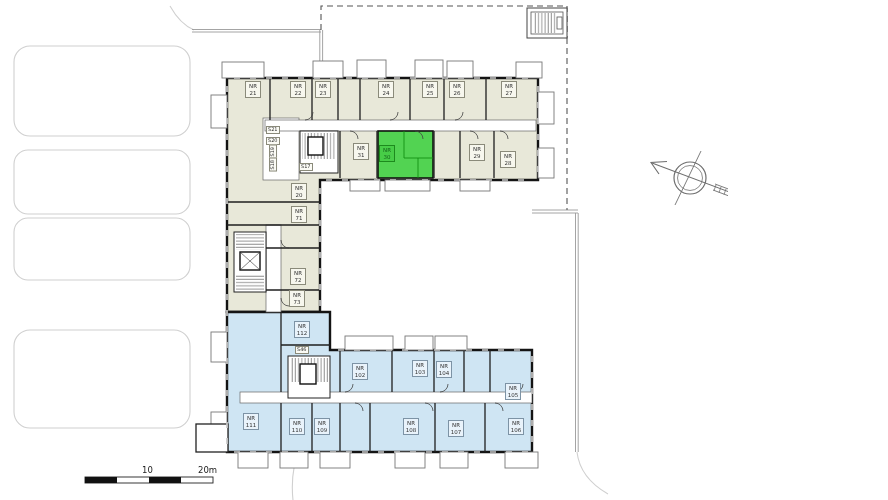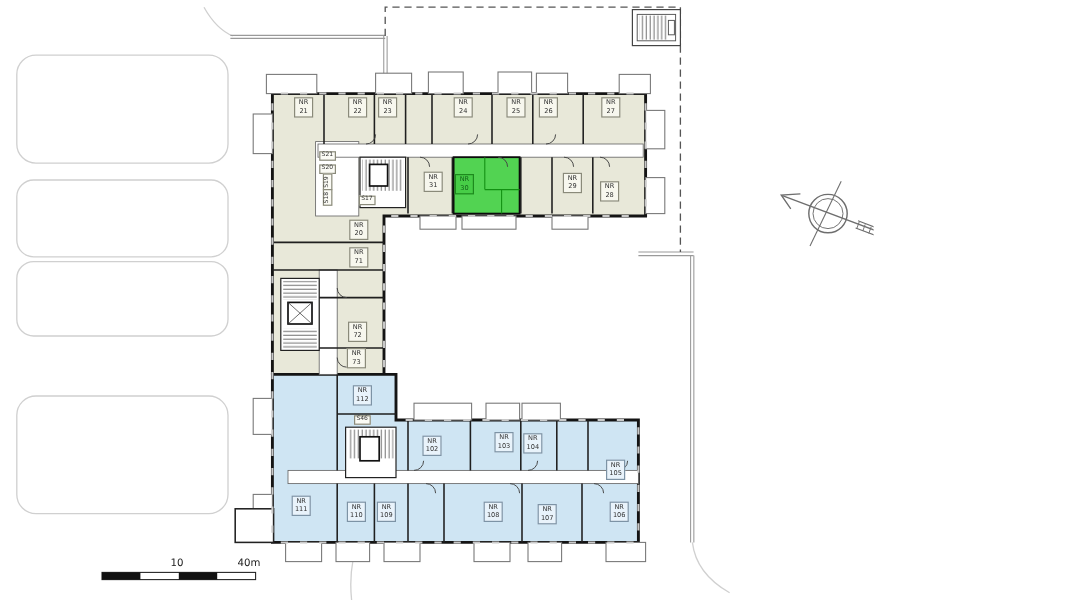--- a/index.html
+++ b/index.html
@@ -215,15 +215,15 @@
 <div class="rlabel blue" style="left:294px;top:321px">NR 112</div>
 
 <div class="slabel" style="left:266px;top:126px">S21</div>
 <div class="slabel" style="left:266px;top:137px">S20</div>
 <div class="slabel vert" style="left:266px;top:148px">S19</div>
 <div class="slabel vert" style="left:266px;top:161px">S18</div>
 <div class="slabel" style="left:299px;top:163px">S17</div>
 <div class="slabel" style="left:295px;top:346px">S46</div>
 
 <div class="scale-num" style="left:142px;top:465px">10</div>
-<div class="scale-num" style="left:198px;top:465px">40m</div>
+<div class="scale-num" style="left:198px;top:465px">20m</div>
 
 </div>
 
 </body></html>

